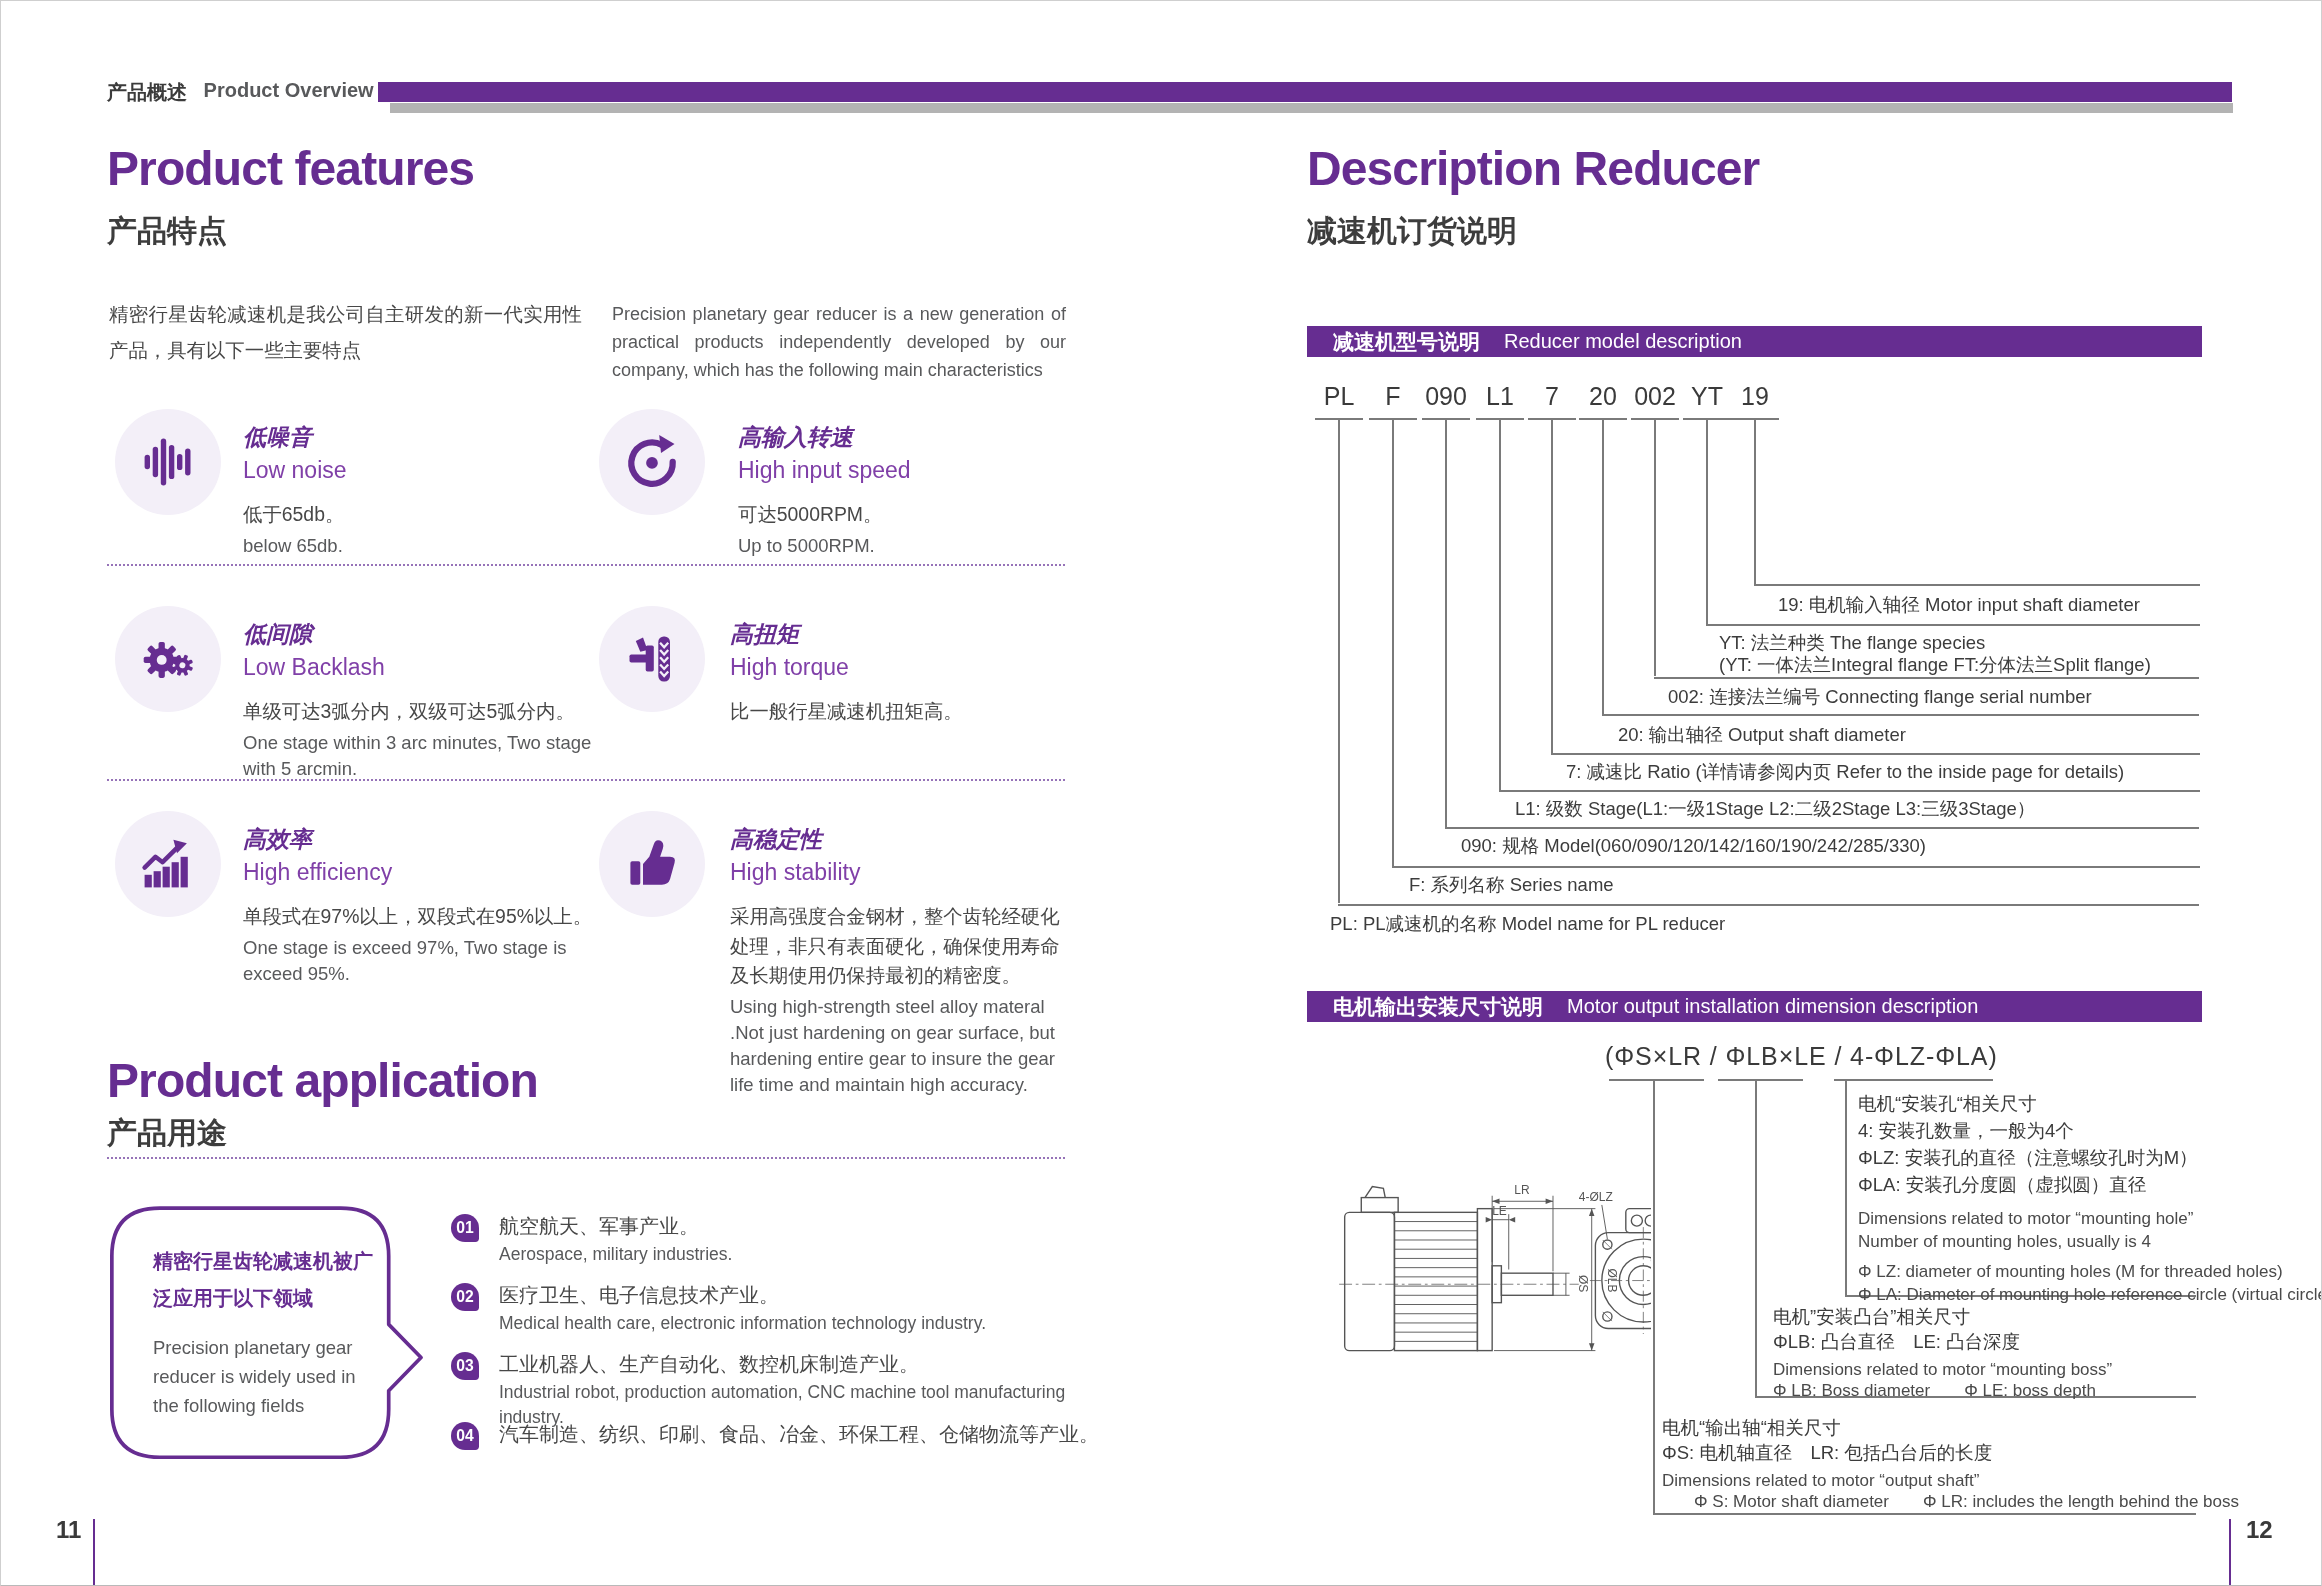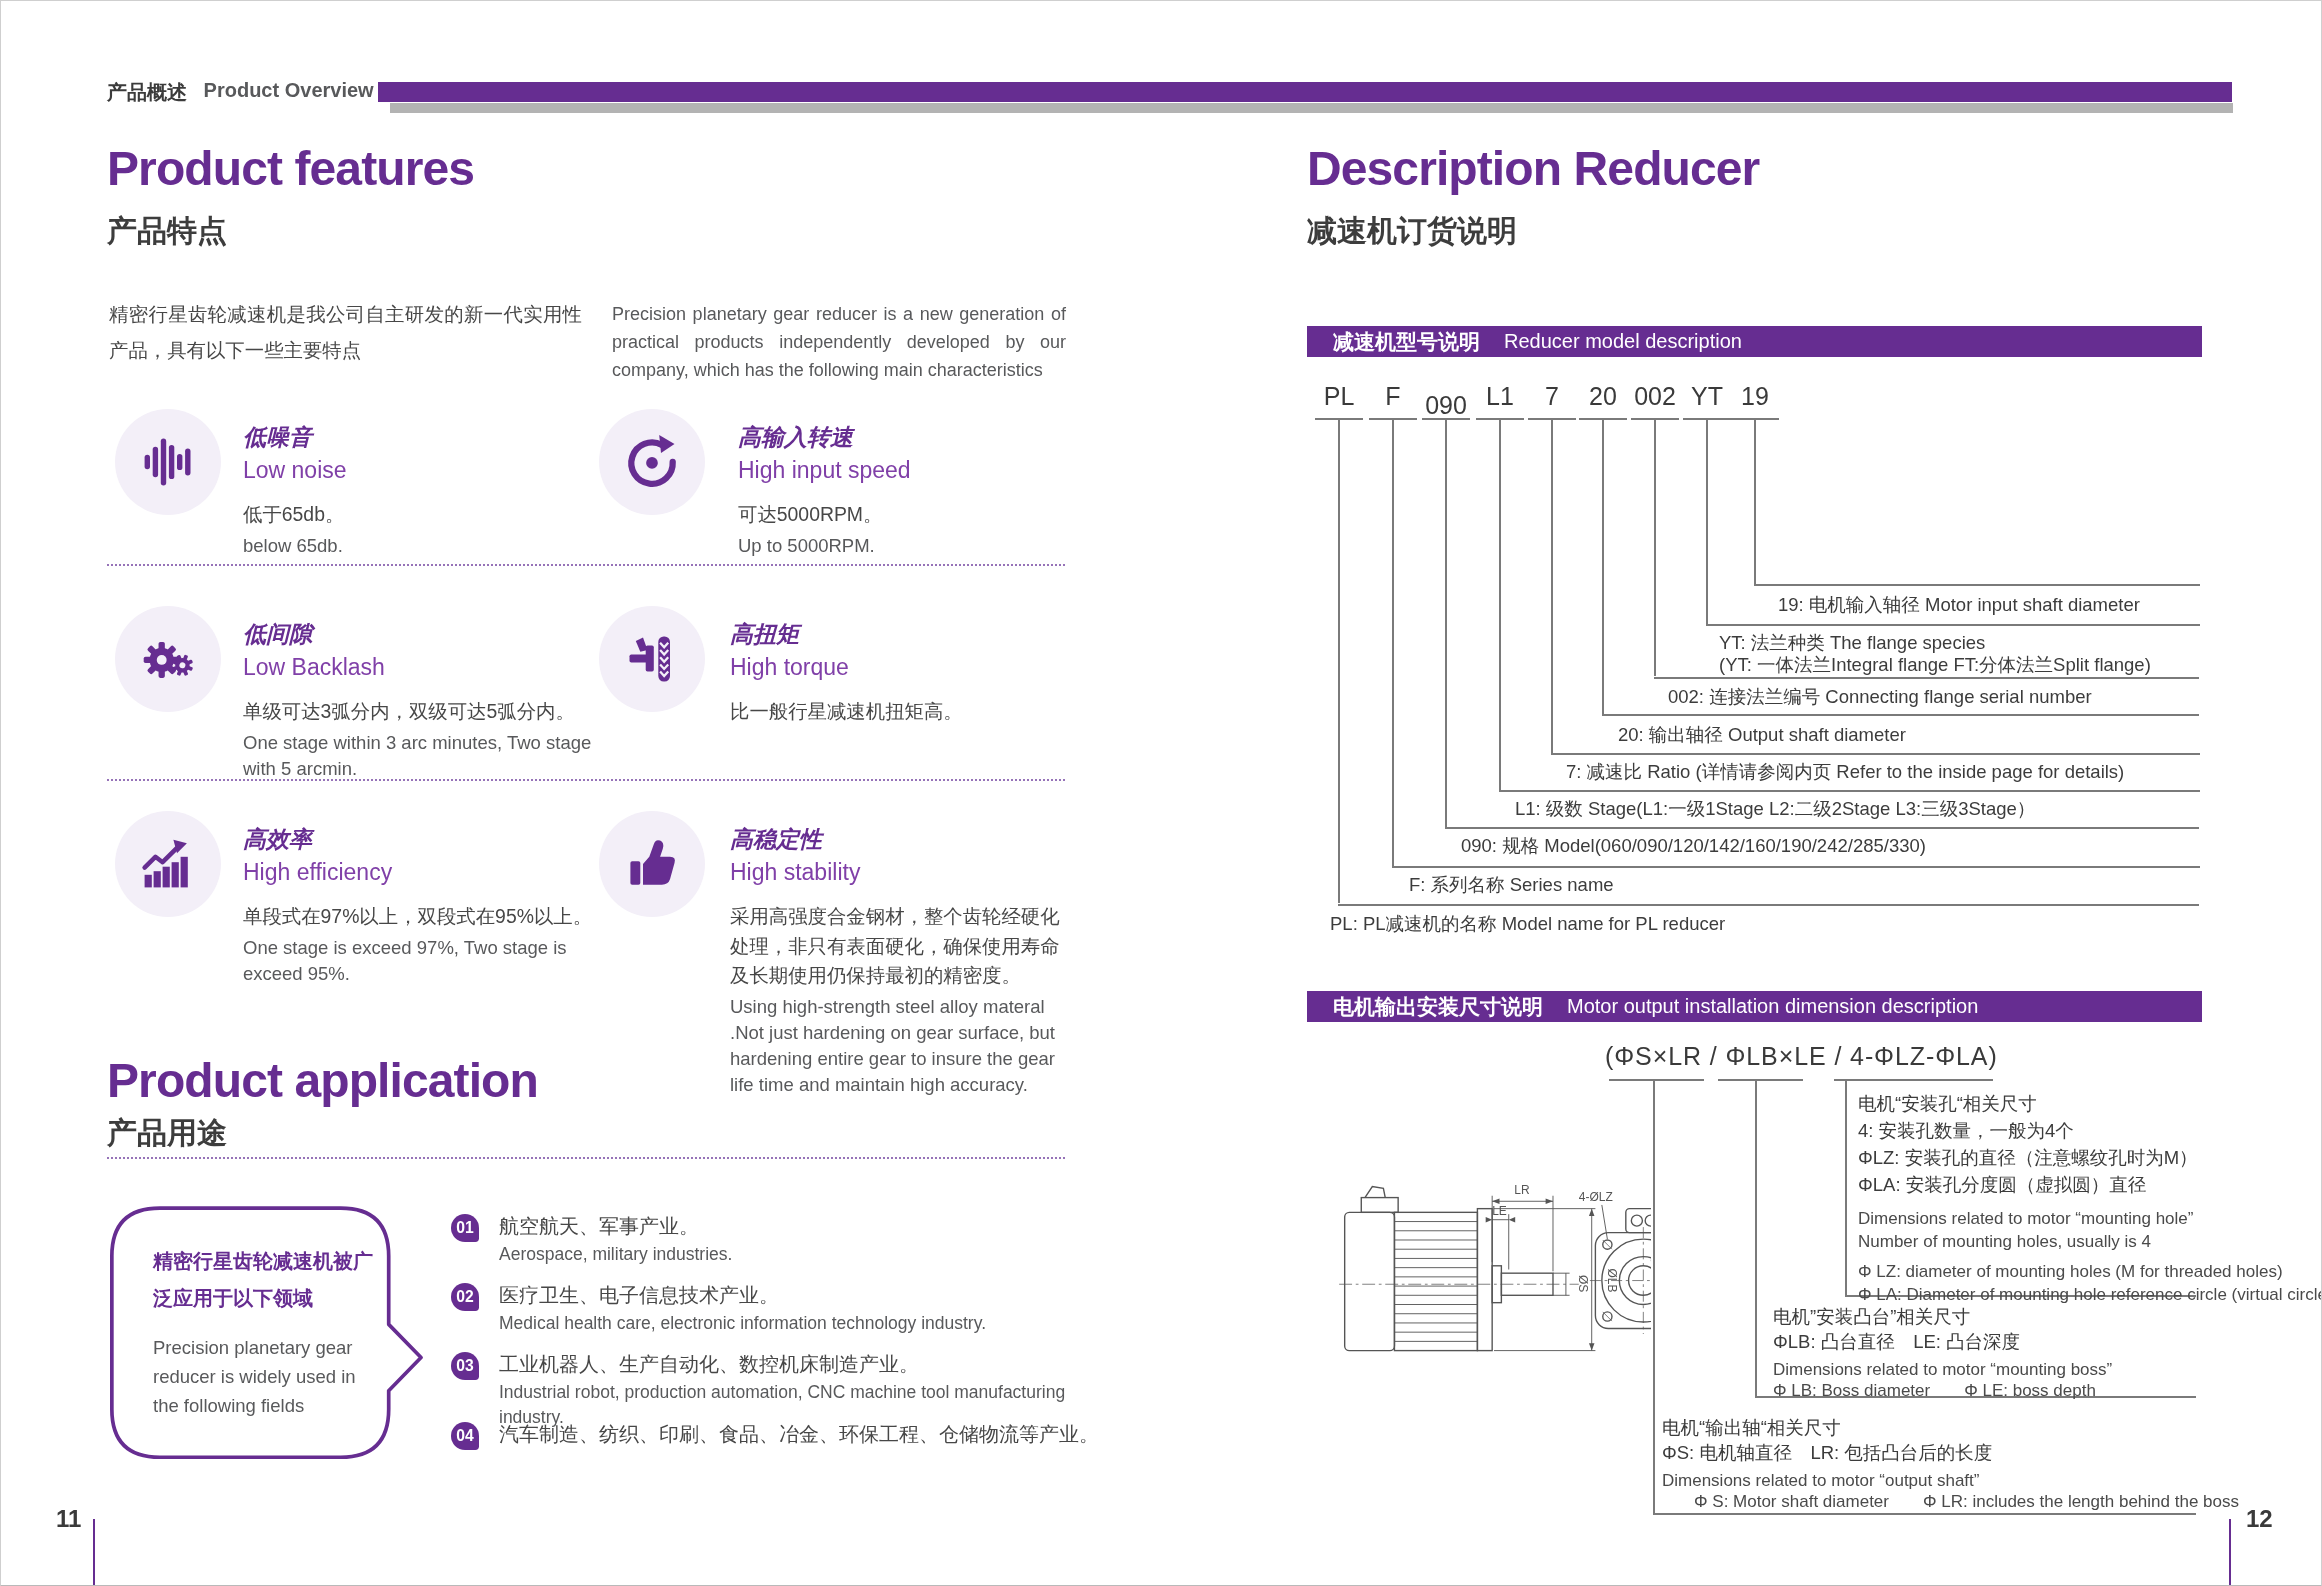--- a/index.html
+++ b/index.html
@@ -33,21 +33,21 @@
   .secbar{background:var(--accent);color:#fff;display:flex;align-items:center;padding-left:26px;gap:24px;height:31px;}
   .secbar .cn{font-size:21px;font-weight:bold;white-space:nowrap;}
   .secbar .en{font-size:20px;white-space:nowrap;}
   .code{font-size:25px;color:#3a3a3a;text-align:center;width:74px;}
   .hline{background:var(--line-gray);height:1.8px;}
   .vline{background:var(--line-gray);width:1.8px;}
   .callout{font-size:18.5px;color:#3c3c3c;white-space:nowrap;line-height:22px;}
   .formula{font-size:25px;color:#3a3a3a;white-space:nowrap;letter-spacing:0.9px;}
   .dim-cn{font-size:18.5px;color:#3c3c3c;line-height:27px;white-space:nowrap;}
   .dim-en{font-size:17px;color:#4a4a4a;line-height:23px;white-space:nowrap;margin-top:6.5px;}
-  .pnum{font-size:24px;font-weight:bold;color:#3a3a3a;}
+  .pnum{font-size:24px;font-weight:bold;color:#3a3a3a;margin-top:11px;}
   .pline{width:1.8px;background:var(--accent);}
 </style>
 </head>
 <body>
 
 <div class="canvas">
 
   <div class="abs" style="left:106px;top:78px;display:flex;gap:16.6px;">
     <span class="hdr-cn">产品概述</span>
     <span class="hdr-en">Product Overview</span>
@@ -240,21 +240,21 @@
   <div class="abs h1" style="left:1306px;top:140px;">Description Reducer</div>
   <div class="abs h1cn" style="left:1306px;top:210px;">减速机订货说明</div>
 
   <div class="abs secbar" style="left:1306px;top:325px;width:895px;">
     <span class="cn">减速机型号说明</span>
     <span class="en">Reducer model description</span>
   </div>
 
   <div class="abs code" style="left:1301px;top:381px;">PL</div>
   <div class="abs code" style="left:1355px;top:381px;">F</div>
-  <div class="abs code" style="left:1408px;top:381px;margin-top:9px;">090</div>
+  <div class="abs code" style="left:1408px;top:381px;">090</div>
   <div class="abs code" style="left:1462px;top:381px;">L1</div>
   <div class="abs code" style="left:1514px;top:381px;">7</div>
   <div class="abs code" style="left:1565px;top:381px;">20</div>
   <div class="abs code" style="left:1617px;top:381px;">002</div>
   <div class="abs code" style="left:1669px;top:381px;">YT</div>
   <div class="abs code" style="left:1717px;top:381px;">19</div>
 
   <div class="abs hline" style="left:1314px;top:417px;width:48px;"></div>
   <div class="abs hline" style="left:1368px;top:417px;width:48px;"></div>
   <div class="abs hline" style="left:1421px;top:417px;width:48px;"></div>

